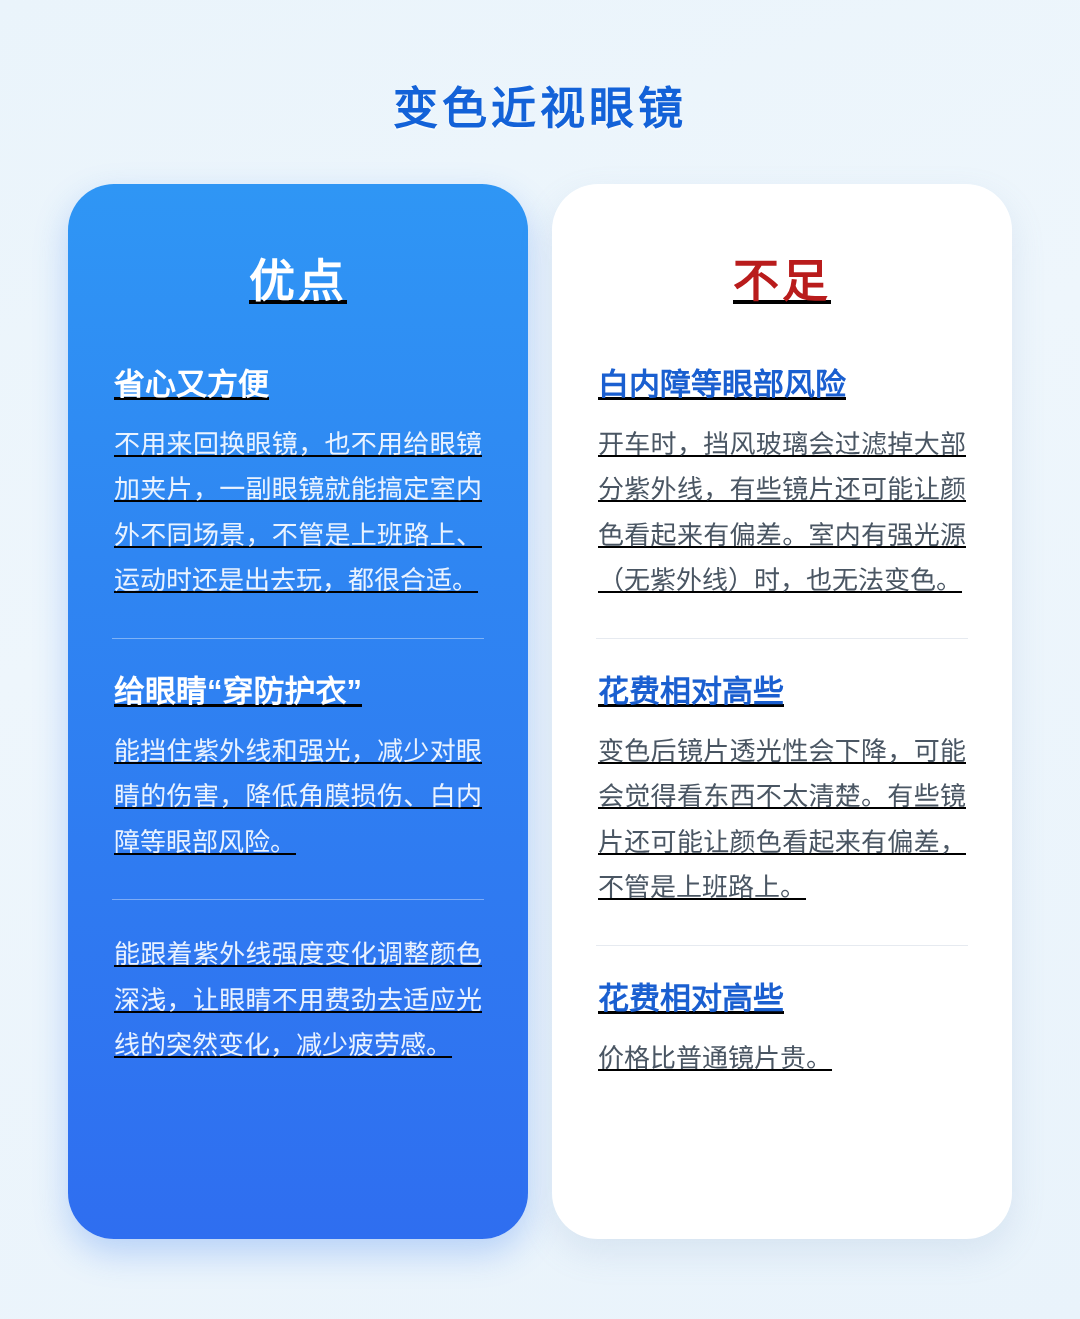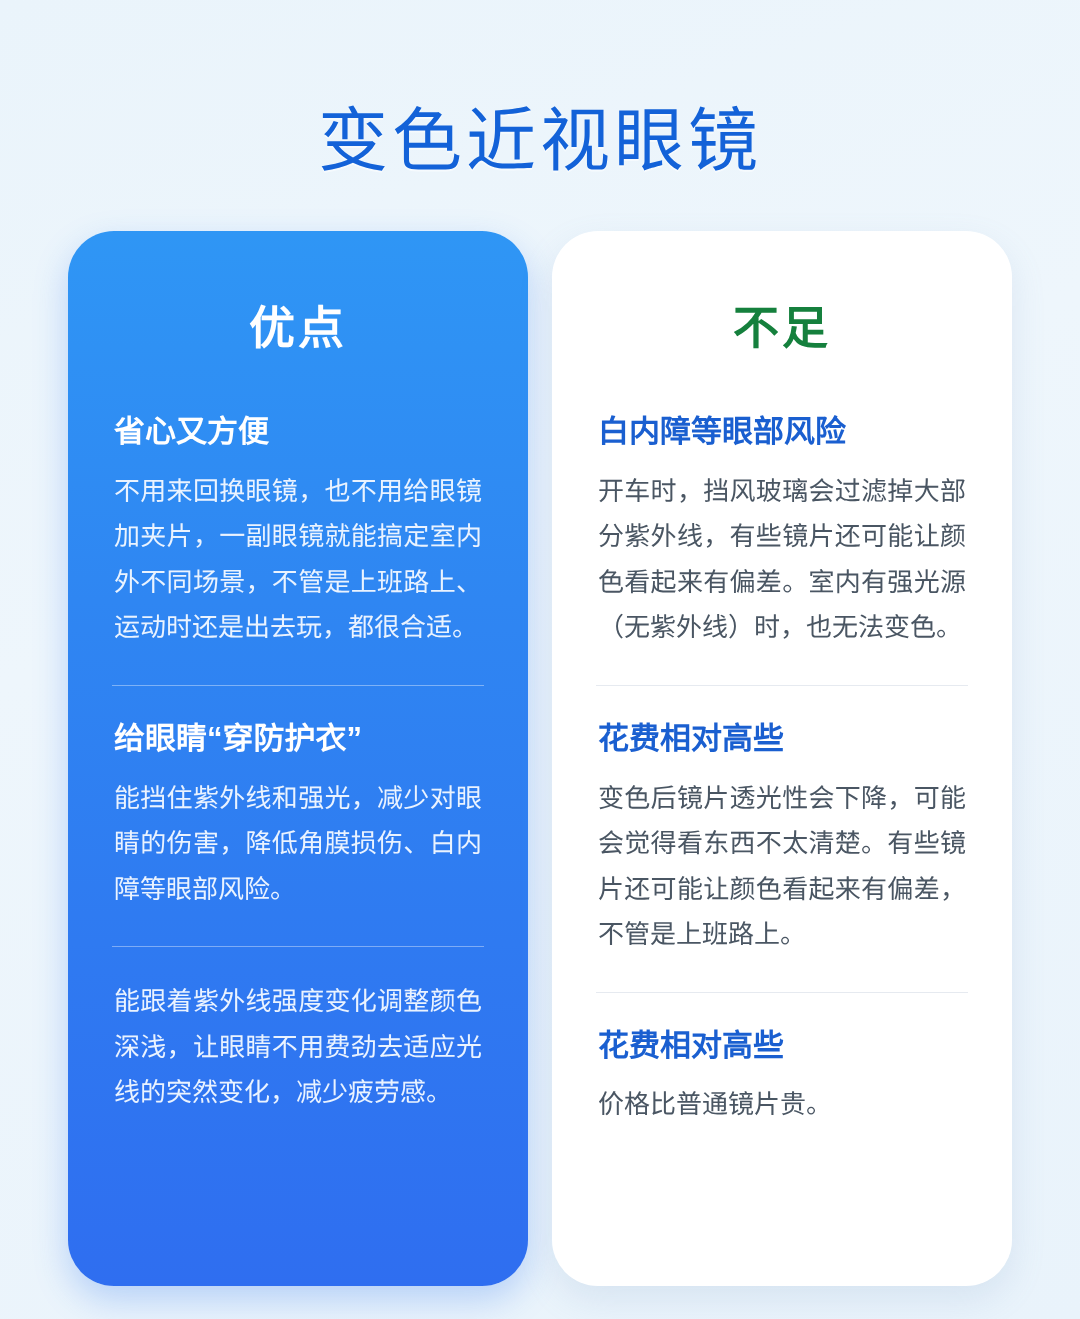--- a/index.html
+++ b/index.html
@@ -14,35 +14,36 @@
     overflow: hidden;
   }
   .page {
     position: relative;
     width: 1080px;
     height: 1319px;
     box-sizing: border-box;
   }
   .page-title {
     text-align: center;
-    font-size: 70px;
-    font-weight: normal;
+    font-size: 45px;
+    font-weight: bold;
     color: #1362d8;
     letter-spacing: 4px;
     padding-top: 52px;
     line-height: 1.2;
     text-shadow: 0 2px 0 rgba(255,255,255,0.5);
   }
   .cards {
     display: flex;
     justify-content: flex-start;
     gap: 24px;
     padding: 0 68px;
     margin-top: 48px;
     box-sizing: border-box;
+    text-decoration: underline;
   }
   .card {
     width: 460px;
     border-radius: 46px;
     box-sizing: border-box;
     padding: 44px 42px 48px 42px;
     min-height: 1055px;
   }
   .card-pros {
     background: linear-gradient(180deg, #2f96f5 0%, #2f86f2 35%, #2f6ef0 100%);
@@ -53,21 +54,21 @@
     box-shadow: 0 14px 34px rgba(120,150,190,0.16);
   }
   .card-heading {
     text-align: center;
     font-size: 46px;
     font-weight: bold;
     letter-spacing: 3px;
     margin: 16px 0 54px 0;
   }
   .card-pros .card-heading { color: #ffffff; }
-  .card-cons .card-heading { color: #15803d; }
+  .card-cons .card-heading { color: #b91c1c; }
 
   .section { padding: 0 4px; }
 
   .section-title {
     font-size: 31px;
     font-weight: bold;
     line-height: 1.35;
     margin-bottom: 16px;
   }
   .card-pros .section-title { color: #ffffff; }

